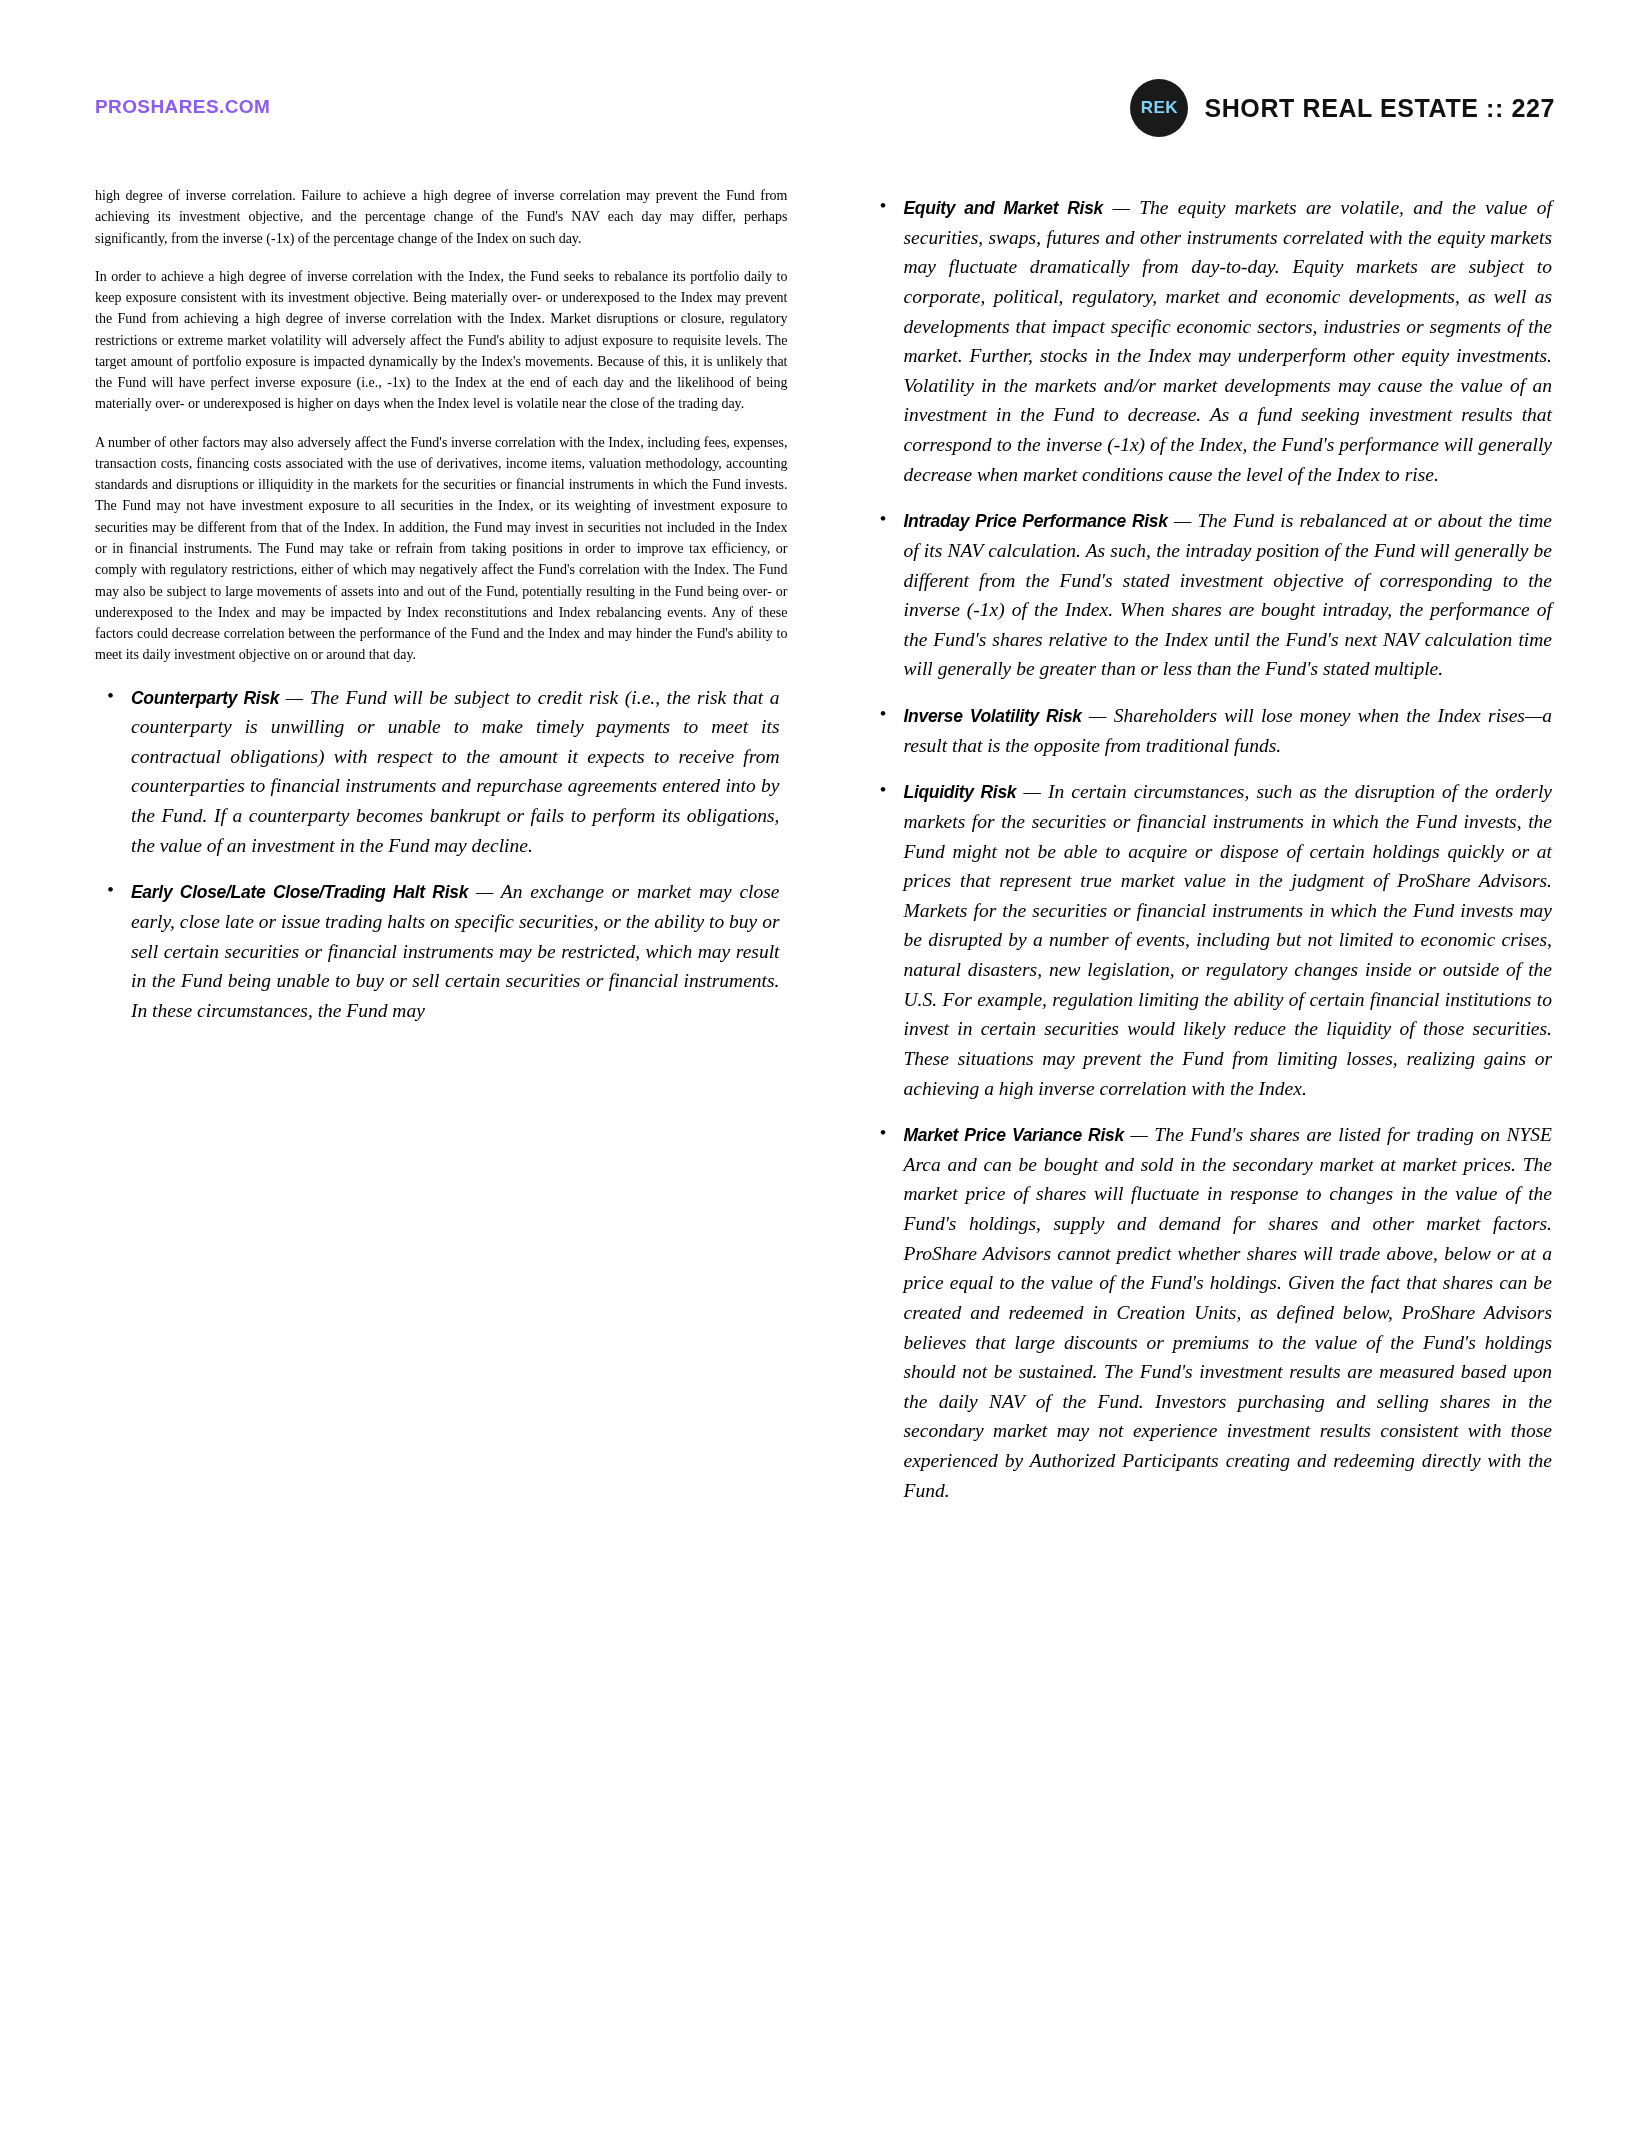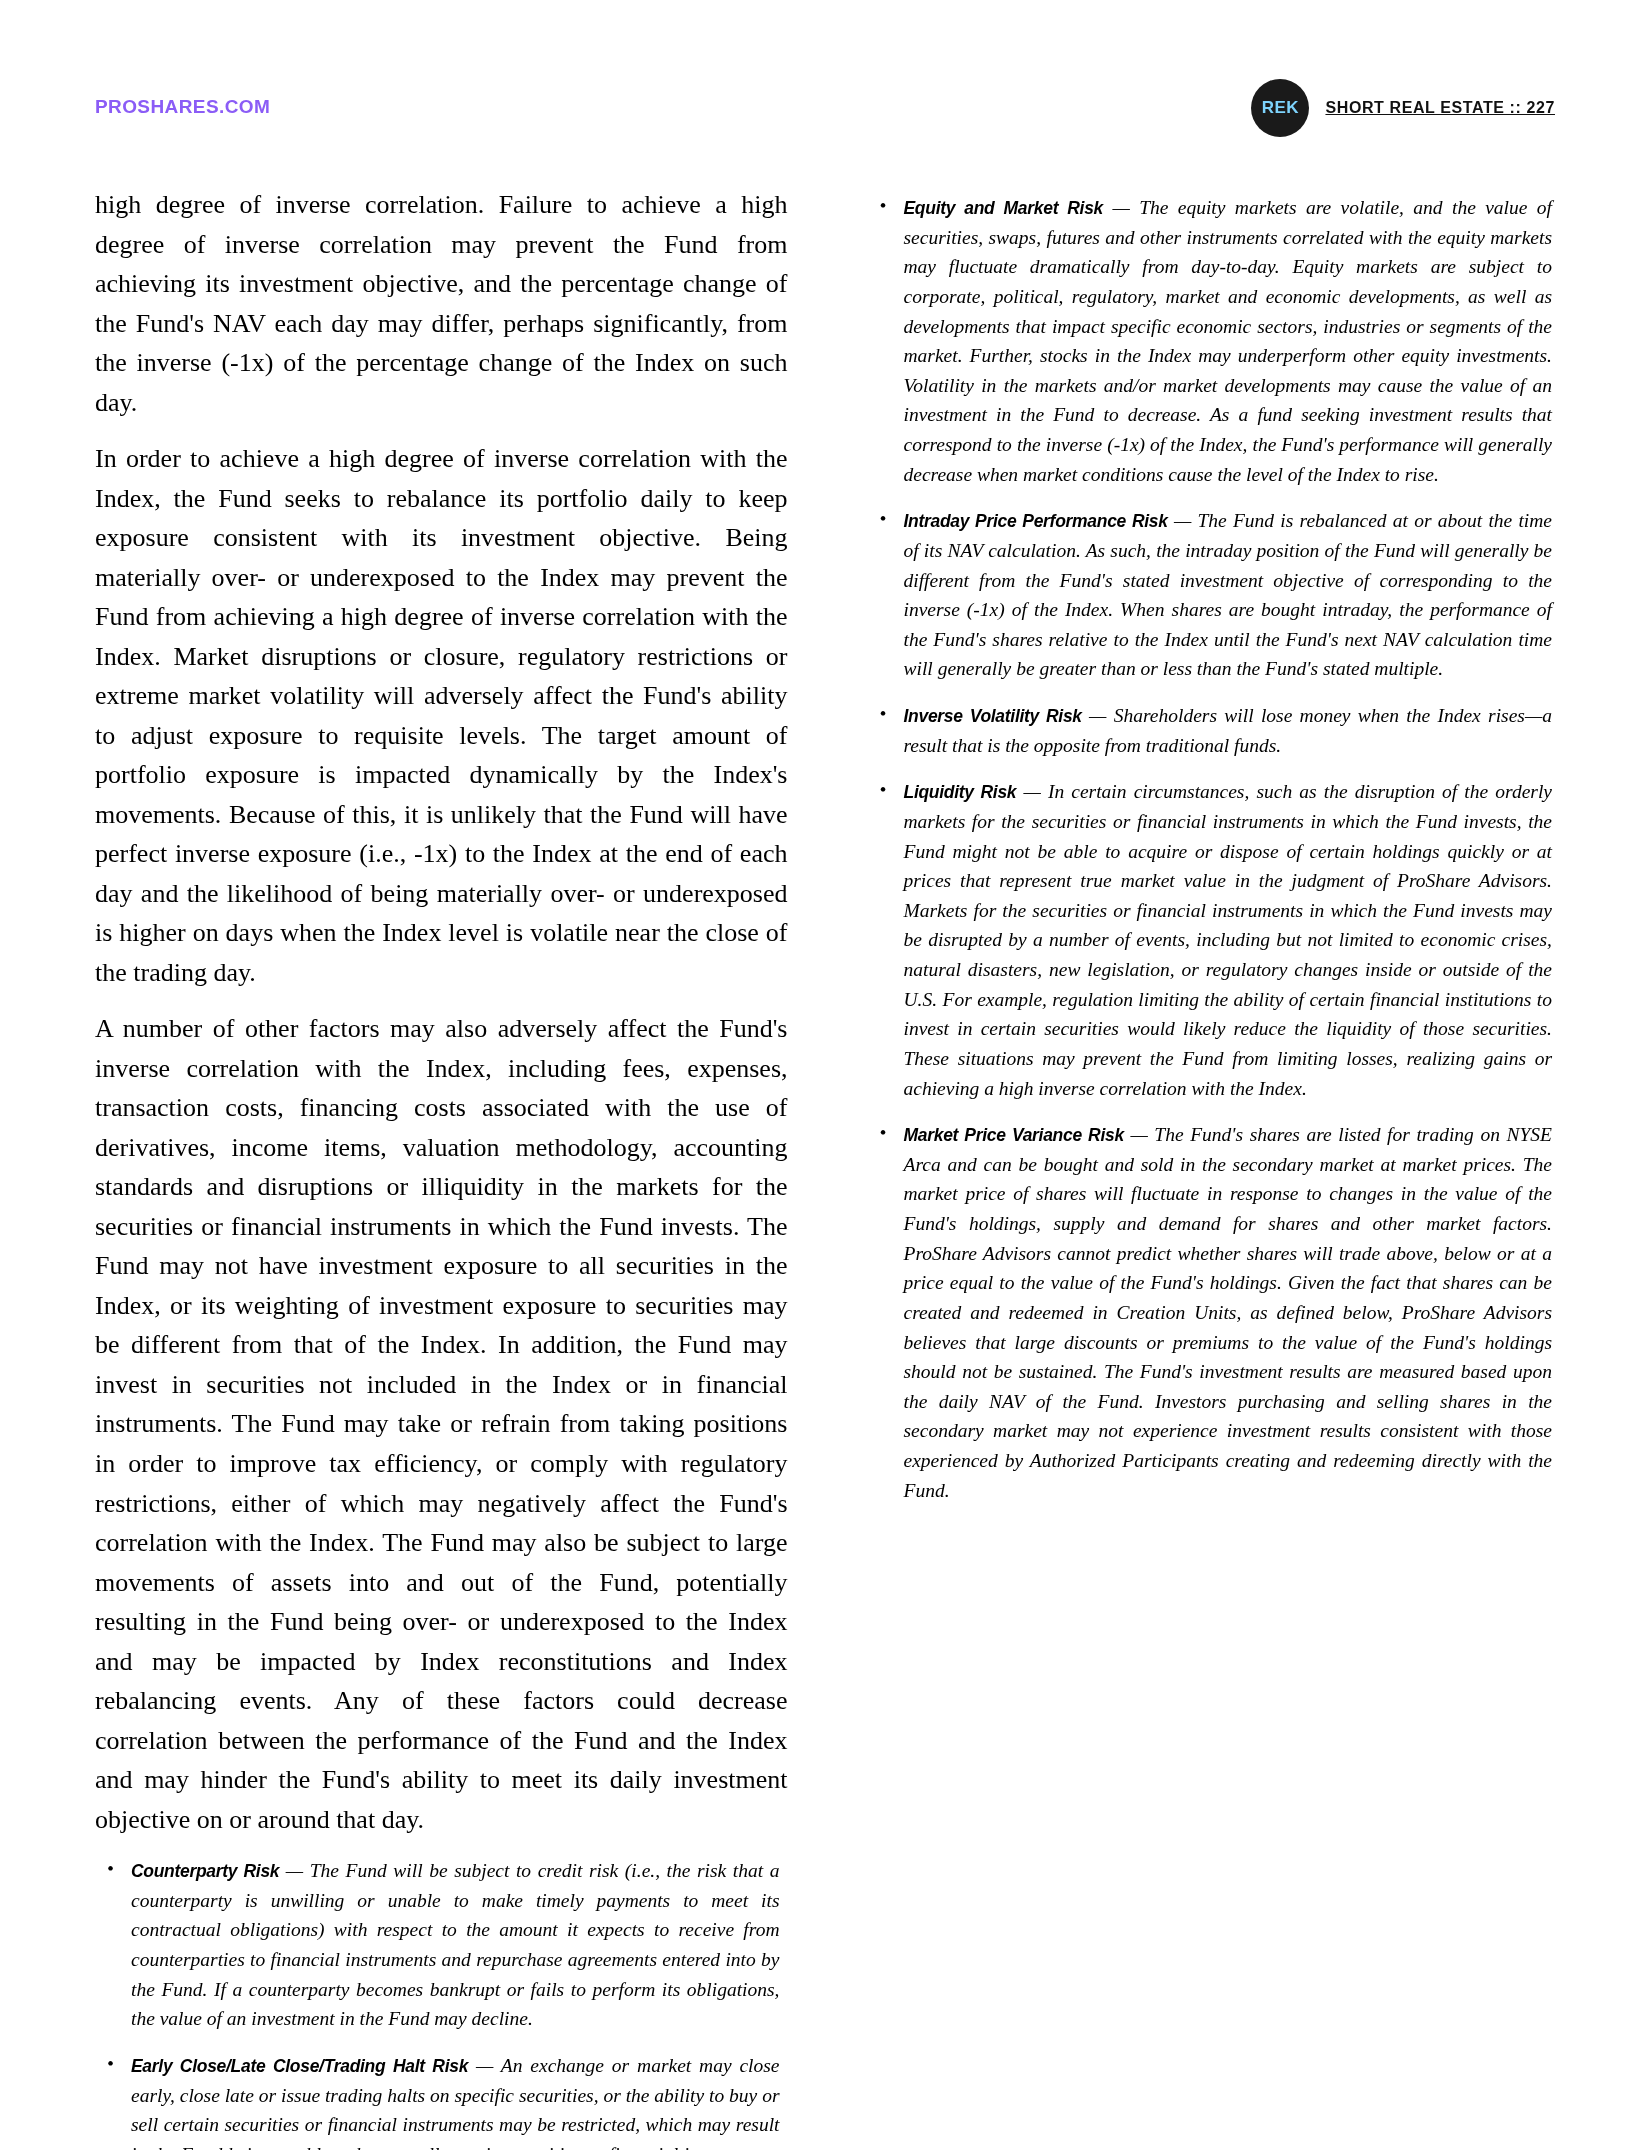--- a/index.html
+++ b/index.html
@@ -59,41 +59,40 @@
     justify-content: center;
     font-family: "Liberation Sans", sans-serif;
     font-weight: bold;
     font-size: 17px;
     letter-spacing: 0.5px;
     margin-right: 16px;
   }
   .header-title {
     font-family: "Liberation Sans", sans-serif;
     font-weight: bold;
-    font-size: 16px;
+    font-size: 25px;
     letter-spacing: 0.6px;
     color: #111;
     white-space: nowrap;
-    text-decoration: underline;
   }
   
   .columns {
     position: absolute;
     left: 95px;
     top: 185px;
     width: 1465px;
     display: flex;
     gap: 80px;
   }
   .col {
     width: 693px;
   }
   p.para {
     margin: 0 0 17px 0;
-    font-size: 26px;
+    font-size: 14px;
     line-height: 1.52;
     text-align: justify;
     text-justify: inter-word;
     hyphens: auto;
   }
   ul.risks {
     list-style: none;
     margin: 8px;
     padding: 0;
     font-style: italic;

